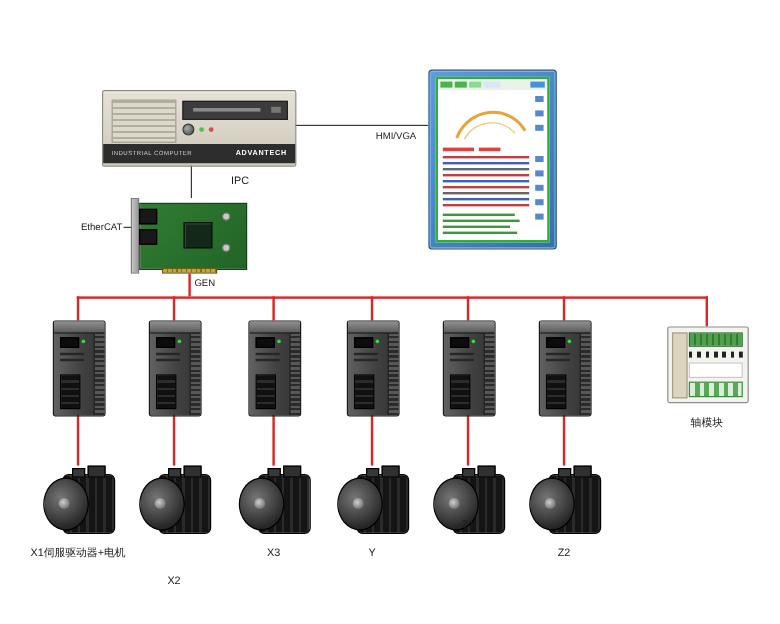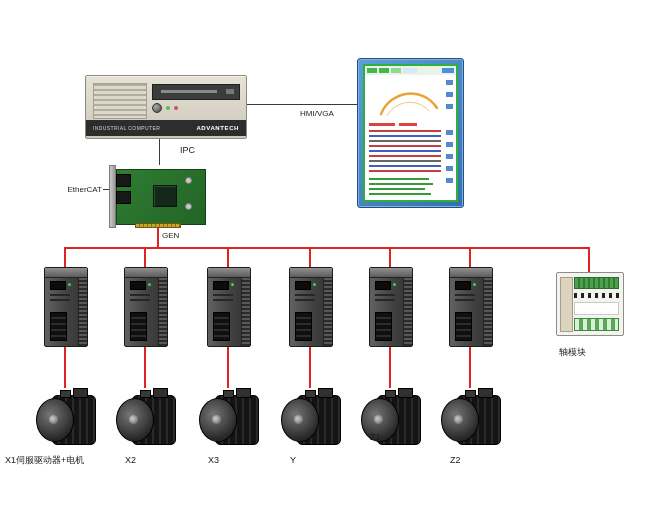--- a/index.html
+++ b/index.html
@@ -1,18 +1,18 @@
 <!DOCTYPE html>
 <html><head>
 <meta charset="utf-8">
 <style>
   html,body{margin:0;padding:0;background:#fff;font-family:"Liberation Sans",sans-serif;}
   #canvas{position:relative;width:650px;height:520px;background:#ffffff;overflow:hidden;}
 
-  .lbl{position:absolute;font-size:9px;color:#1a1a1a;line-height:11px;}
+  .lbl{position:absolute;font-size:9px;color:#1a1a1a;text-align:center;line-height:11px;}
 
   
   .wire-r{position:absolute;background:#e02424;}
   .wire-k{position:absolute;background:#3a3a3a;}
 
   
   .ipc{position:absolute;left:85px;top:75px;width:160px;height:62px;
        background:linear-gradient(180deg,#e6e2d6,#ccc7b8);border:1px solid #8d8a7e;border-radius:2px;
        box-shadow:inset 0 1px 0 #f7f4ea;}
   .ipc-grille{position:absolute;left:7px;top:7px;width:52px;height:34px;
@@ -275,19 +275,19 @@
   </div>
   <div class="motor" style="left:441px;">
     <div class="mo-body"></div>
     <div class="mo-conn"></div>
     <div class="mo-conn2"></div>
     <div class="mo-flange"></div>
     <div class="mo-shaft"></div>
   </div>
 
   <div class="lbl" style="left:5px;top:455px;width:120px;">X1伺服驱动器+电机</div>
-  <div class="lbl" style="left:125px;top:455px;width:40px;">X2</div>
+  <div class="lbl" style="left:125px;top:479px;width:40px;">X2</div>
   <div class="lbl" style="left:208px;top:455px;width:40px;">X3</div>
   <div class="lbl" style="left:290px;top:455px;width:40px;">Y</div>
   <div class="lbl" style="left:370px;top:432px;width:40px;">Z1</div>
   <div class="lbl" style="left:450px;top:455px;width:40px;">Z2</div>
 
 </div>
 
 </body></html>

